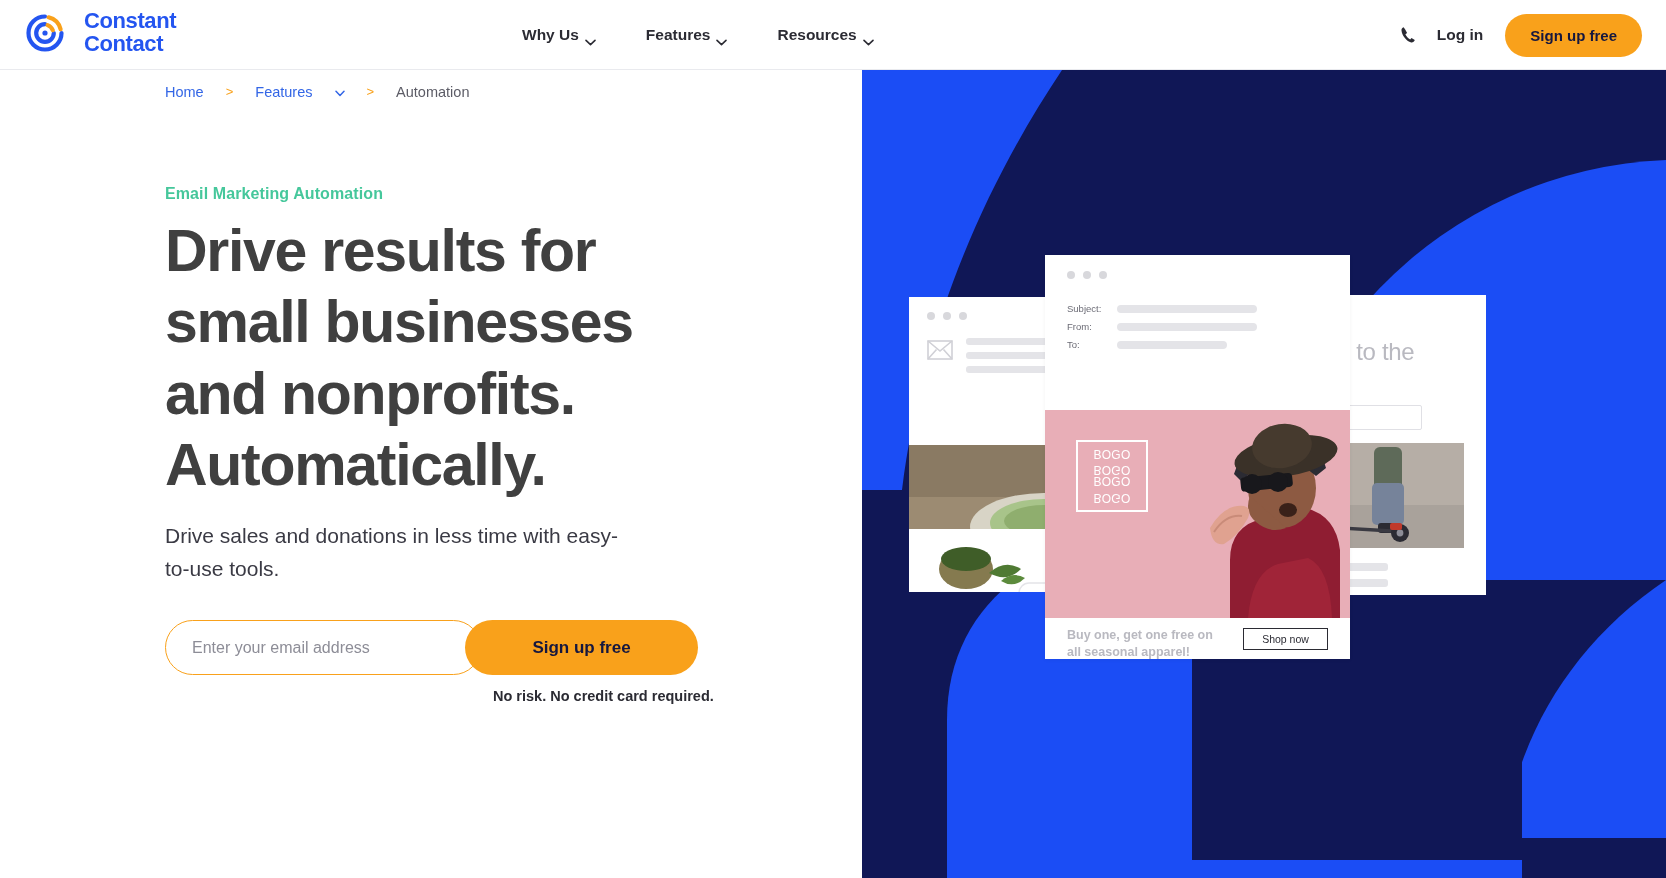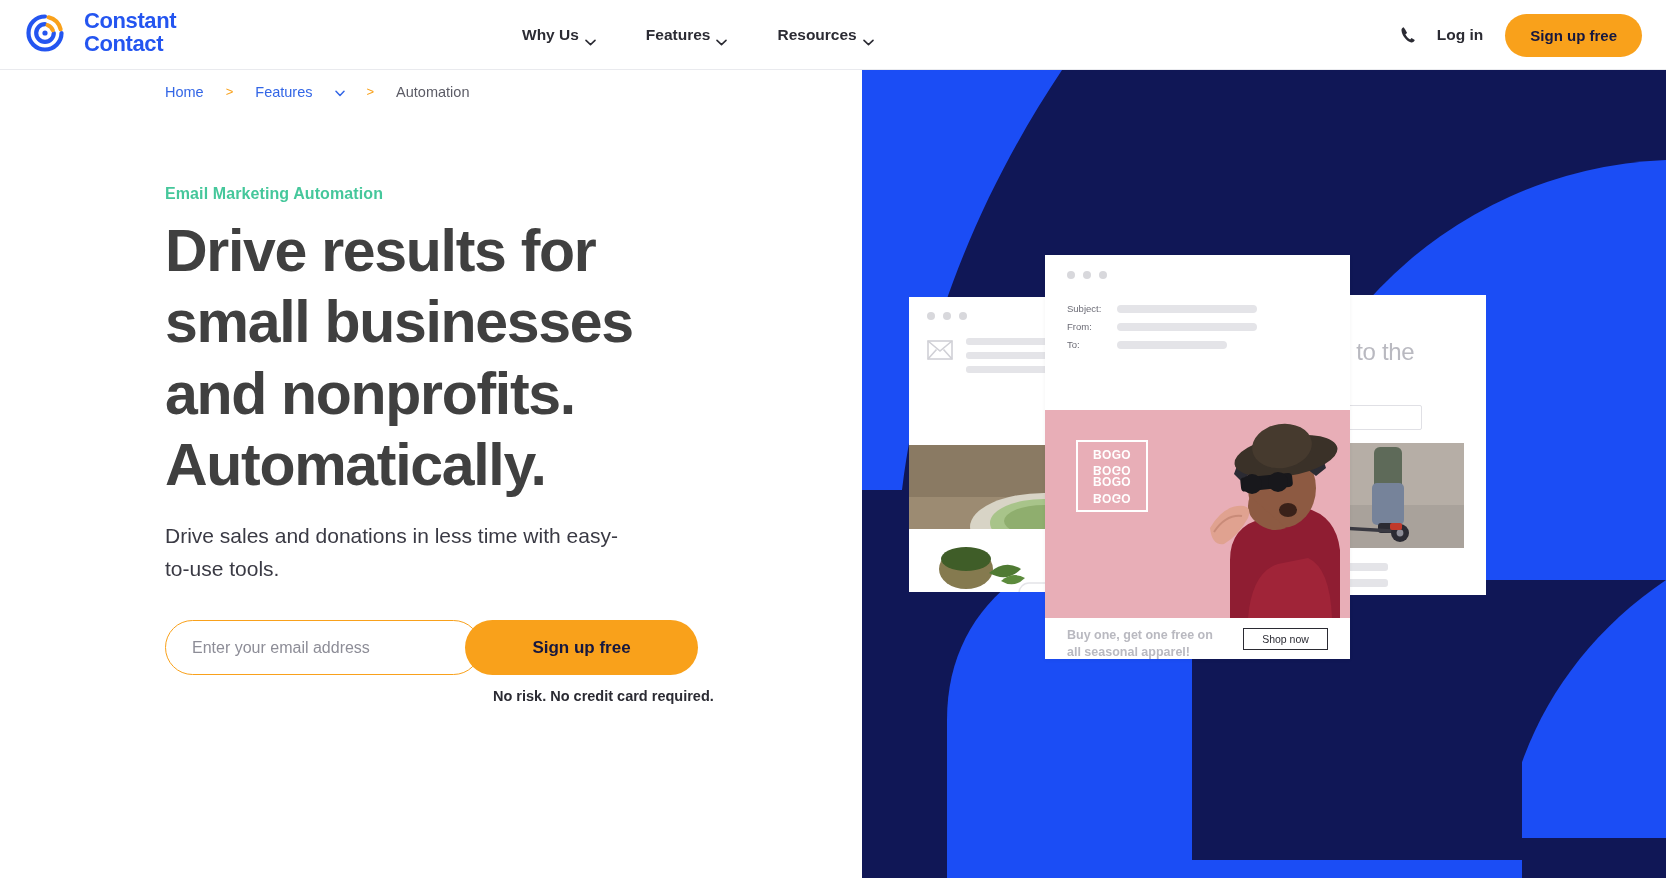--- a/index.html
+++ b/index.html
@@ -147,21 +147,21 @@
   .bogo-panel {
     position:absolute; left:0; top:155px; width:305px; height:208px;
     background:#E8AEB7; overflow:hidden;
   }
   .bogo-box {
     position:absolute; left:31px; top:30px;
     width:72px; height:72px; border:2px solid #fff;
     display:flex; flex-direction:column; align-items:center; justify-content:center;
     gap:0px;
   }
-  .bogo-line { font-size:12px; font-weight:bold; color:#fff; letter-spacing:0.3px; line-height:1.14; }
+  .bogo-line { font-size:12px; font-weight:normal; color:#fff; letter-spacing:0.3px; line-height:1.14; }
   .bogo-line.flip { transform:scaleY(-1); }
   .bogo-caption {
     position:absolute; left:22px; top:372px; width:160px;
     font-size:12.5px; font-weight:bold; color:#b9b9c0; line-height:1.38;
   }
   .shop-btn {
     position:absolute; left:198px; top:373px;
     width:85px; height:22px;
     border:1px solid #2b2b33; background:#fff;
     font-size:10.5px; color:#2b2b33;

